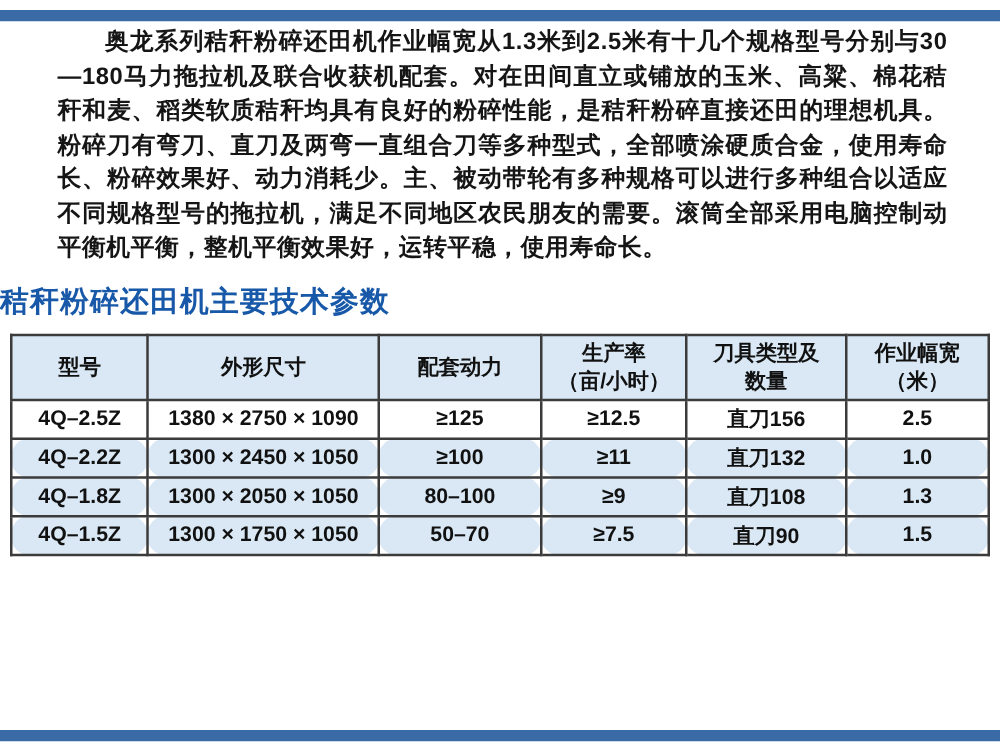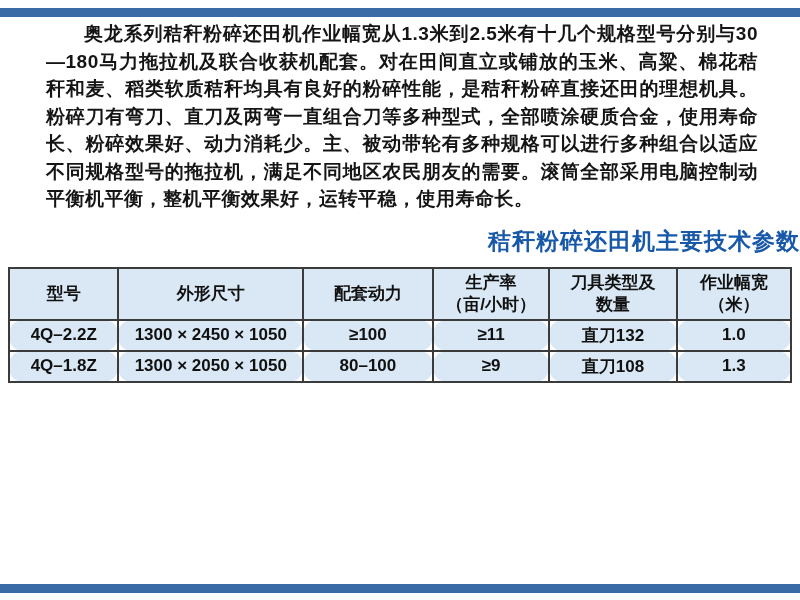--- a/index.html
+++ b/index.html
@@ -29,21 +29,21 @@
     line-height: 27.5px;
     font-weight: bold;
     text-indent: 2em;
     text-align: justify;
     letter-spacing: 0.5px;
     color: #151515;
   }
 
   .table-title {
     margin: 13px 0 0 0;
-    text-align: right;
+    text-align: left;
     font-size: 23px;
     font-weight: bold;
     letter-spacing: 1px;
     color: #1858a8;
   }
 
   table.specs {
     margin: 10px auto 0 auto;
     width: 784px;
     border-collapse: collapse;
@@ -104,33 +104,49 @@
           <th>配套动力</th>
           <th>生产率
 （亩/小时）</th>
           <th>刀具类型及
 数量</th>
           <th>作业幅宽
 （米）</th>
         </tr>
     </thead>
     <tbody>
+        <tr>
+          <td>4Q–2.5Z</td>
+          <td>1380 × 2750 × 1090</td>
+          <td>≥125</td>
+          <td>≥12.5</td>
+          <td>直刀156</td>
+          <td>2.5</td>
+        </tr>
         <tr class="alt">
           <td>4Q–2.2Z</td>
           <td>1300 × 2450 × 1050</td>
           <td>≥100</td>
           <td>≥11</td>
           <td>直刀132</td>
           <td>1.0</td>
         </tr>
         <tr class="alt">
           <td>4Q–1.8Z</td>
           <td>1300 × 2050 × 1050</td>
           <td>80–100</td>
           <td>≥9</td>
           <td>直刀108</td>
           <td>1.3</td>
         </tr>
+        <tr class="alt">
+          <td>4Q–1.5Z</td>
+          <td>1300 × 1750 × 1050</td>
+          <td>50–70</td>
+          <td>≥7.5</td>
+          <td>直刀90</td>
+          <td>1.5</td>
+        </tr>
       </tbody>
   </table>
 
   <div class="bar bottom"></div>
 </div>
 
 </body></html>

